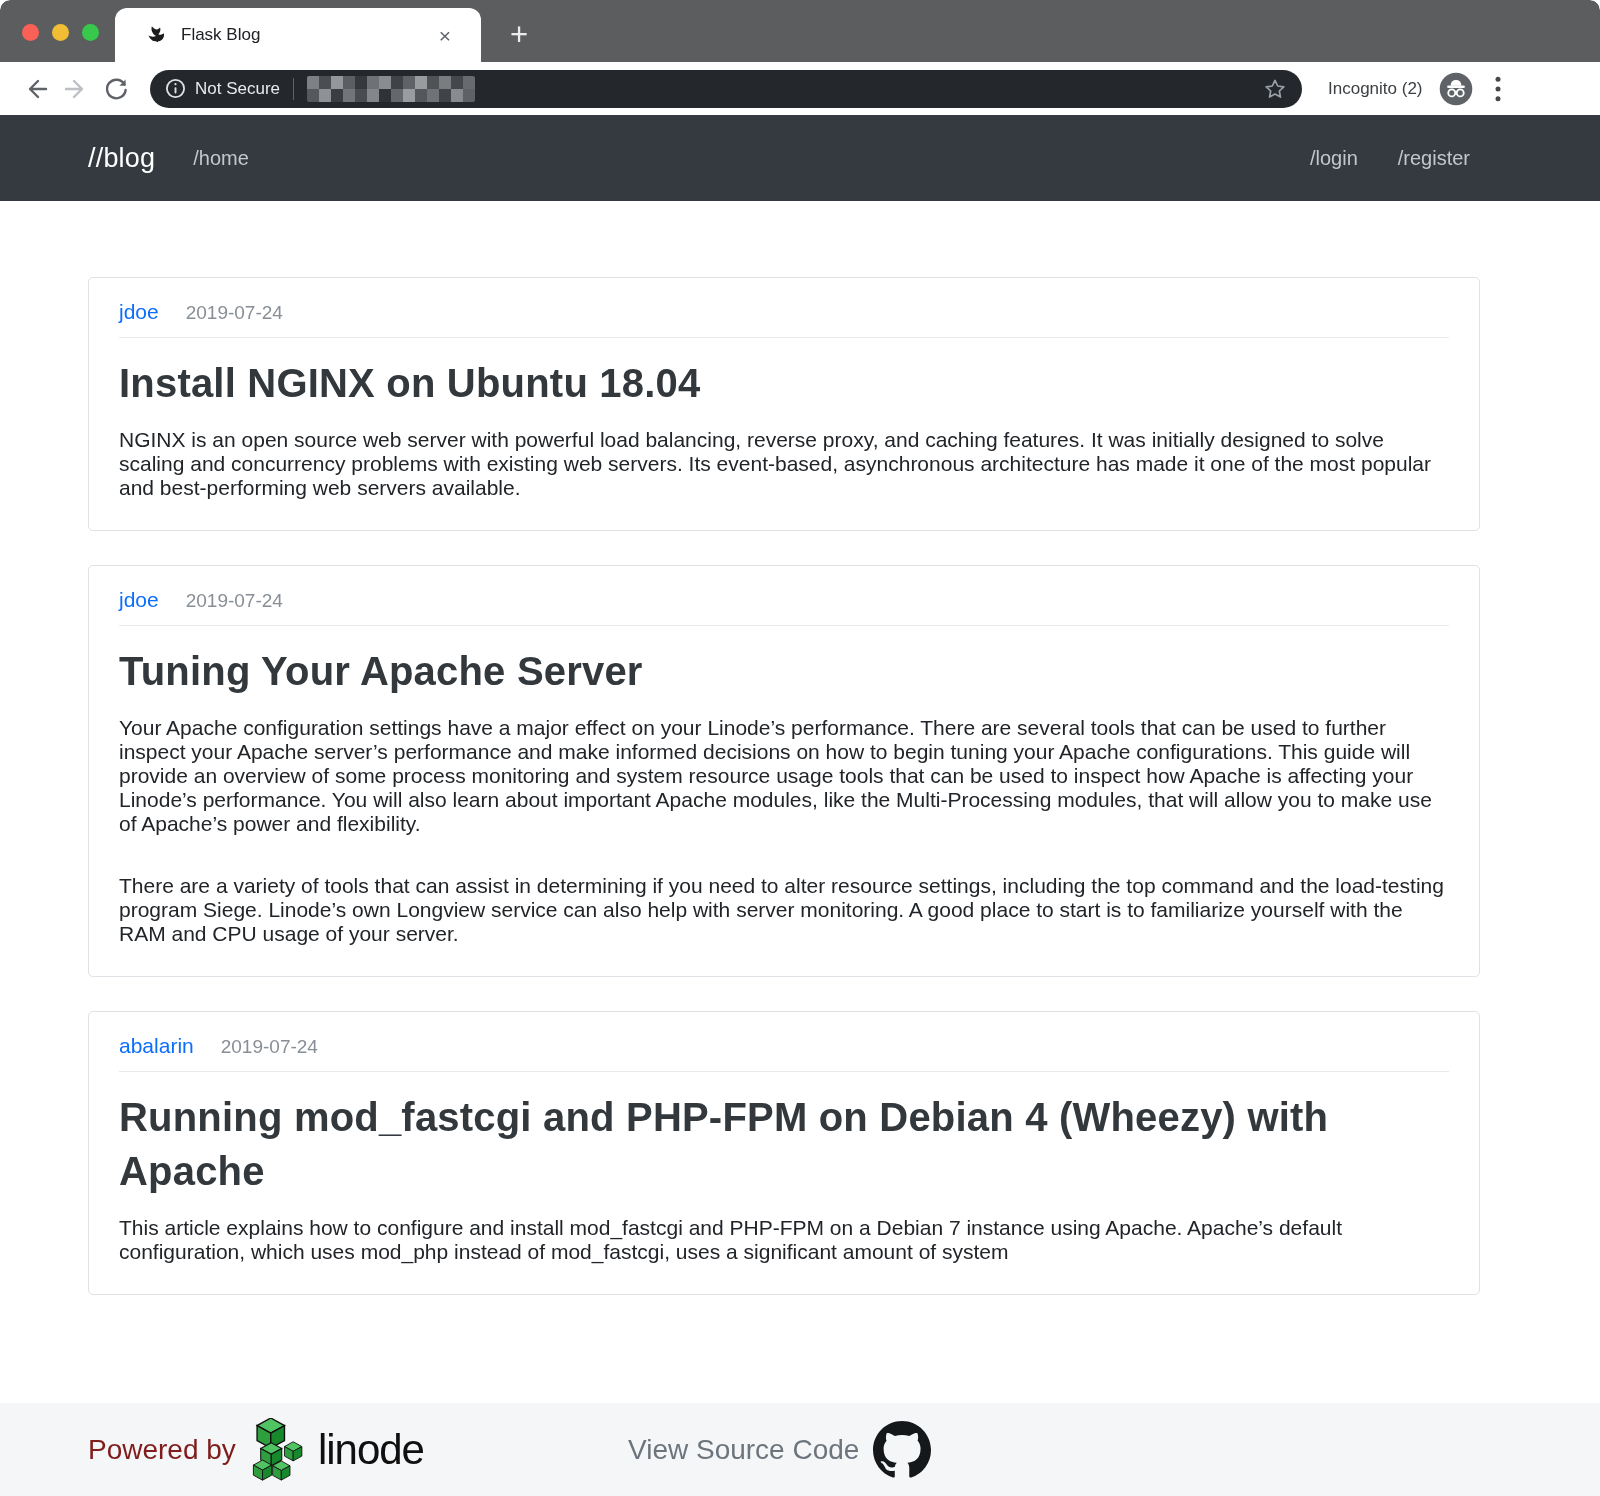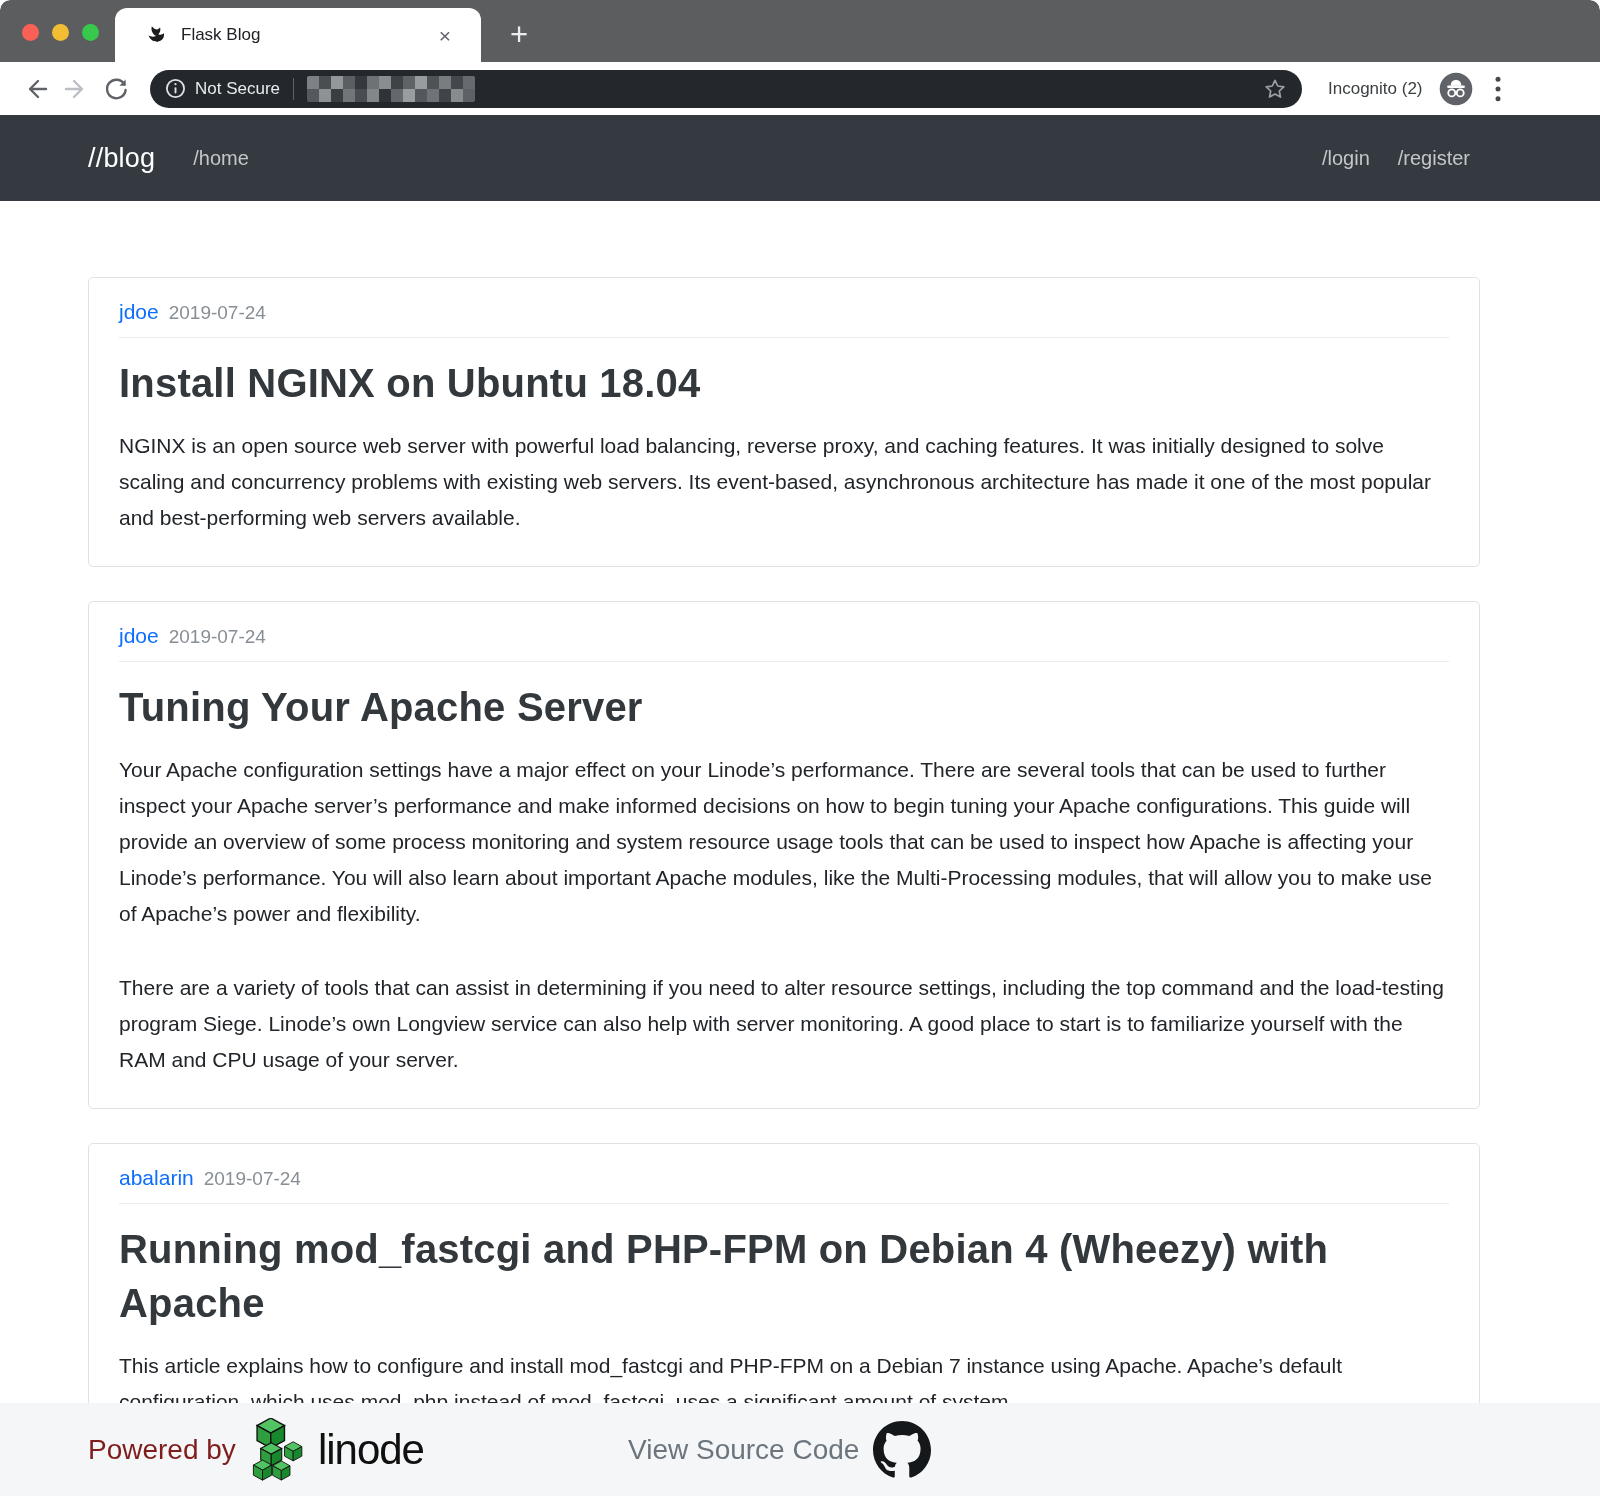--- a/index.html
+++ b/index.html
@@ -30,32 +30,32 @@
   .chrome-right { display:flex; align-items:center; margin-left:26px; }
   .incognito-label { font-size:17px; color:#3c4043; }
   .incog-badge { margin-left:16px; }
   .menu-dots { margin-left:22px; }
 
   
   .navbar { height:86px; background:#343a40; display:flex; align-items:center; padding:0 130px 0 88px; flex-shrink:0; }
   .brand { color:#ffffff; font-size:27px; letter-spacing:.2px; text-decoration:none; }
   .nav-link { color:#c3c7cb; font-size:20px; text-decoration:none; }
   .nav-home { margin-left:38px; }
-  .nav-right { margin-left:auto; display:flex; gap:28px; }
+  .nav-right { margin-left:auto; display:flex; gap:40px; }
 
   
   .content { flex:1; background:#fff; padding:76px 88px 0 88px; overflow:hidden; }
   .card { width:1392px; border:1px solid #dee2e6; border-radius:5px; padding:22px 30px 30px 30px; margin-bottom:34px; background:#fff; }
-  .meta { display:flex; align-items:baseline; gap:10px; }
+  .meta { display:flex; align-items:baseline; gap:27px; }
   .author { color:#0b6efd; font-size:21px; text-decoration:none; }
   .date { color:#878e95; font-size:19px; }
   .card hr { border:none; border-top:1px solid #e9ecef; margin:13px 0 18px 0; }
   .post-title { font-size:40px; font-weight:700; color:#33383d; margin:0 0 18px 0; line-height:1.35; letter-spacing:.2px; }
   .title-narrow { max-width:1250px; }
-  .post-body p { font-size:21px; line-height:36px; color:#212529; margin:0; }
+  .post-body p { font-size:21px; line-height:24px; color:#212529; margin:0; }
   .post-body p + p { margin-top:38px; }
 
   
   .footer { height:93px; background:#f5f6f7; flex-shrink:0; position:relative; display:flex; align-items:center; }
   .footer-left { display:flex; align-items:center; margin-left:88px; }
   .powered-by { font-size:28px; color:#7f1d1d; }
   .linode-logo { display:flex; align-items:center; margin-left:12px; text-decoration:none; }
   .linode-word { font-size:42px; font-weight:400; color:#101010; margin-left:8px; letter-spacing:-1px; }
   .footer-center { position:absolute; left:628px; top:0; height:93px; display:flex; align-items:center; }
   .view-source { font-size:28px; color:#6c757d; text-decoration:none; }

